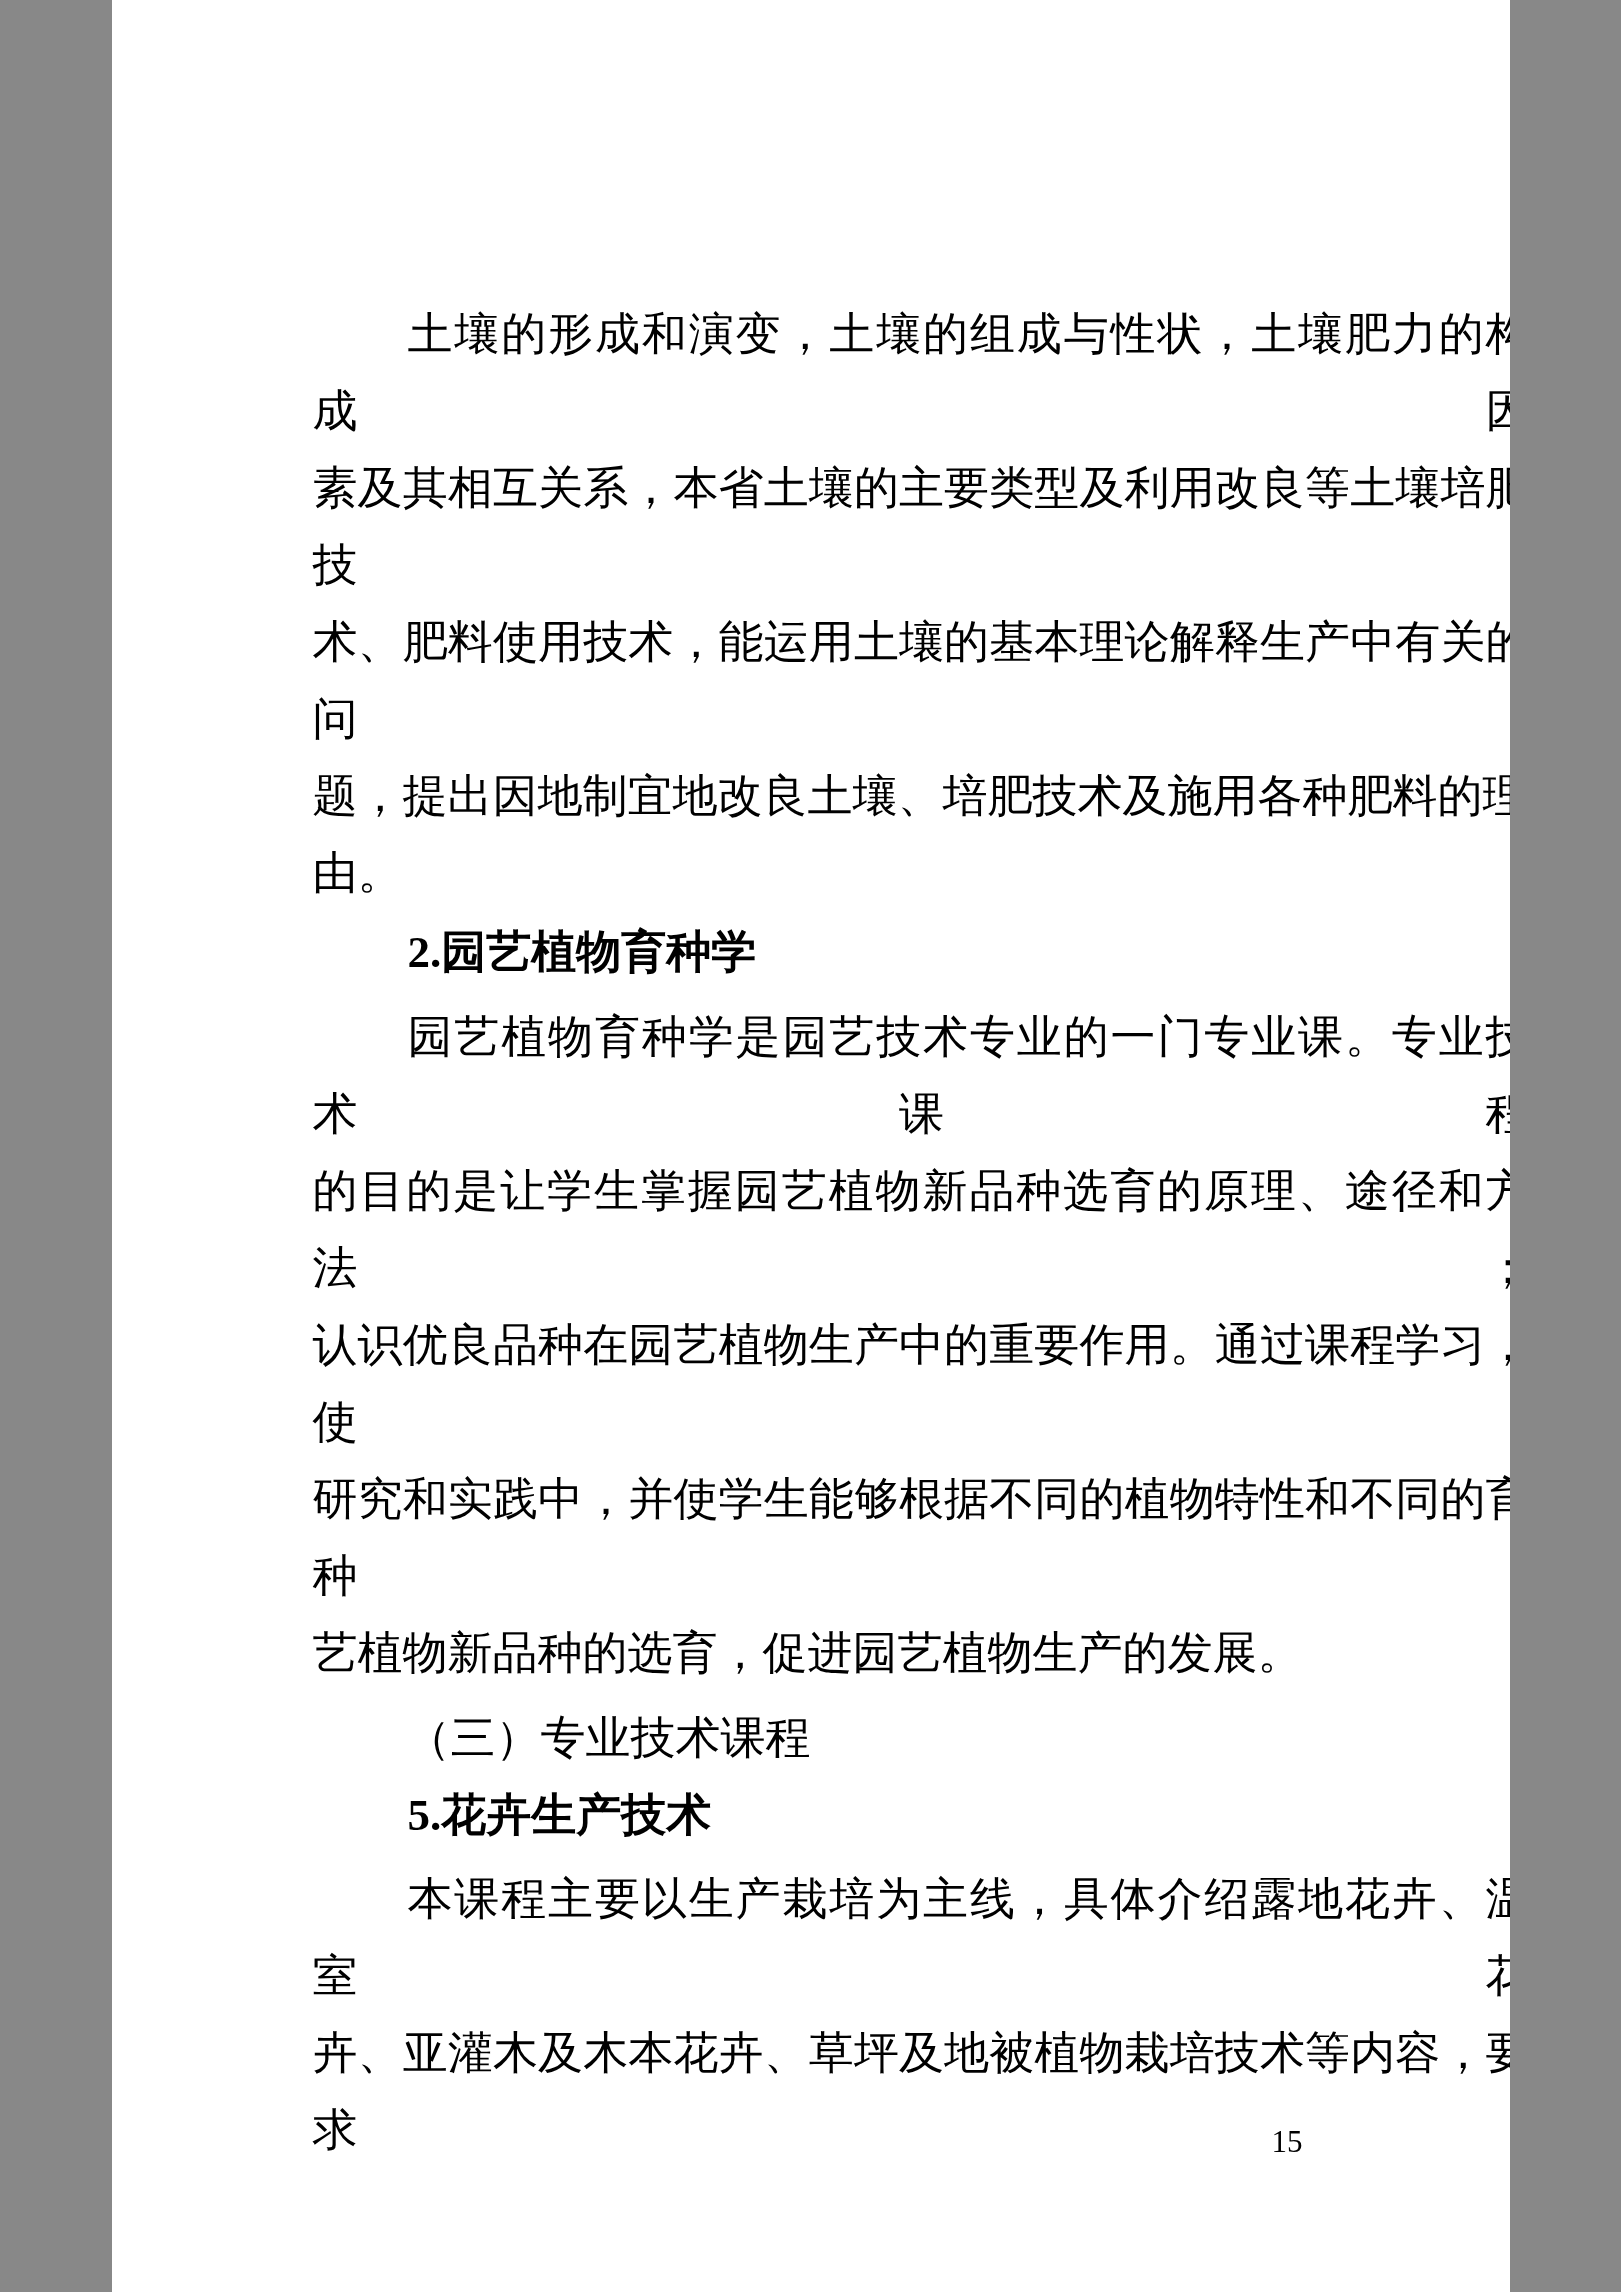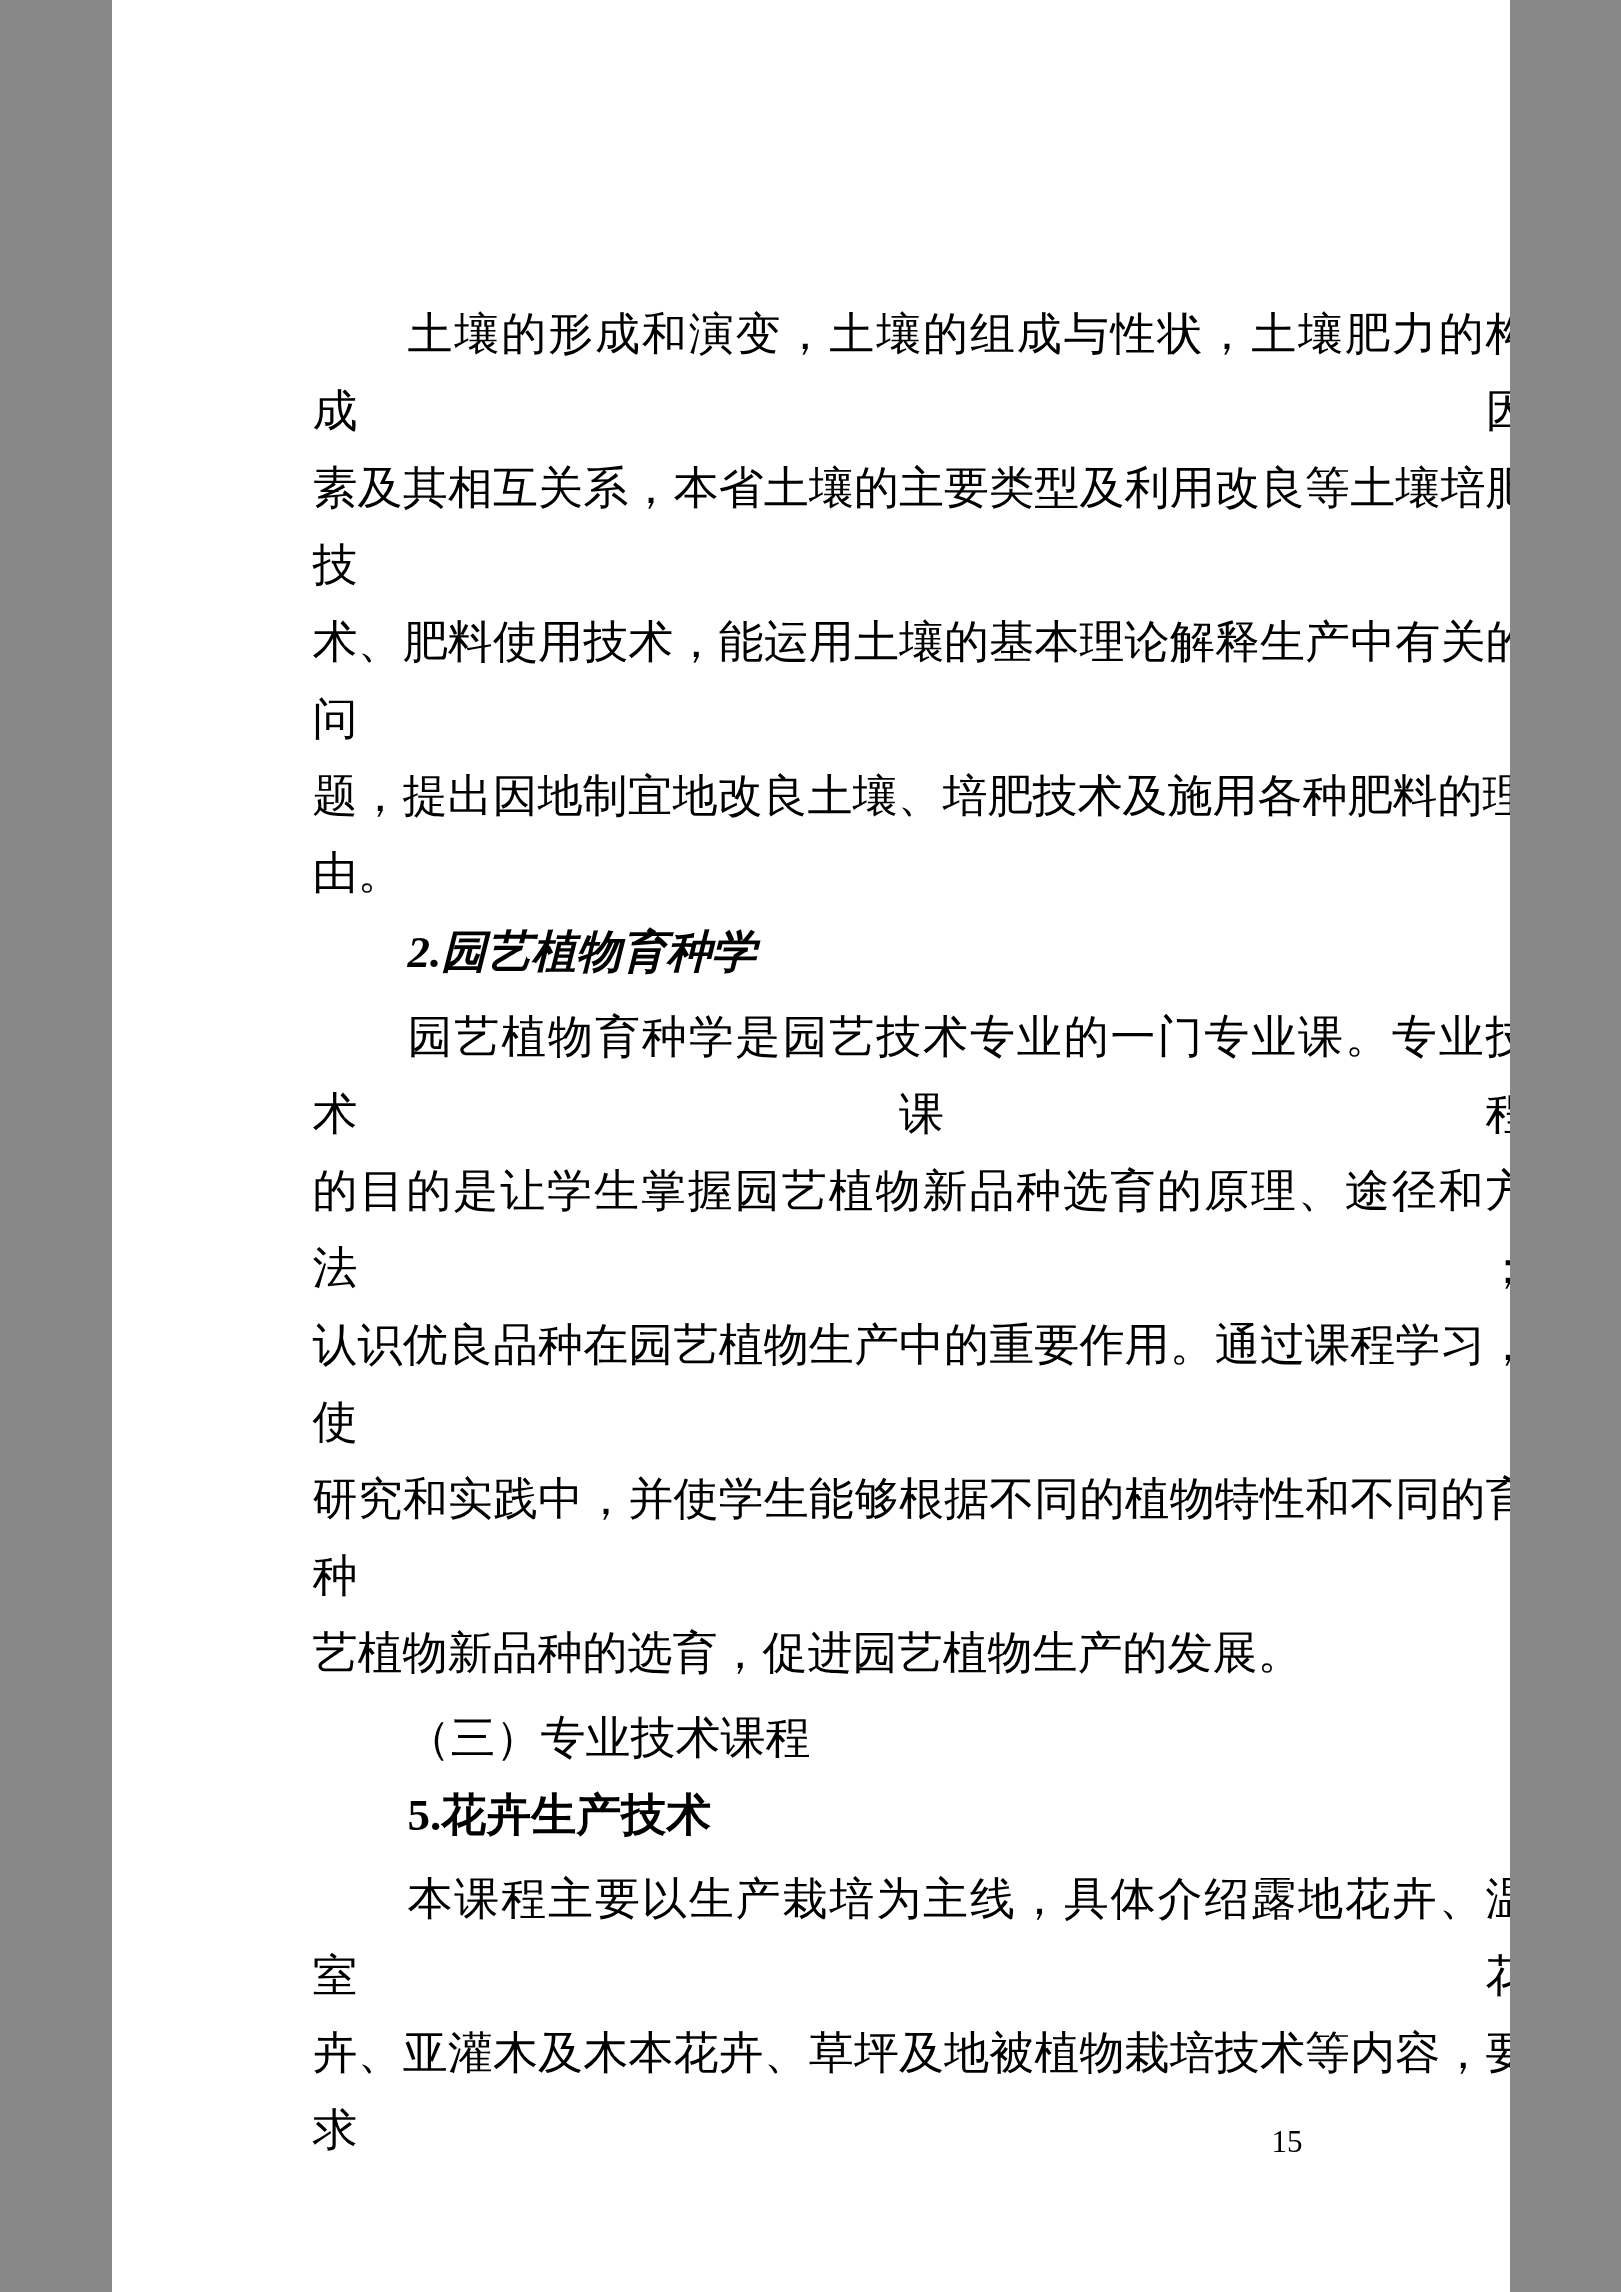--- a/index.html
+++ b/index.html
@@ -40,21 +40,21 @@
   }
   .heading-bold {
     font-weight: 700;
     text-indent: 95px;
   }
   .heading-kai {
     font-weight: 400;
     text-indent: 93px;
     margin-top: 7.8px;
   }
-  .body + .heading-bold { margin-top: 2px; font-style: italic; }
+  .body + .heading-bold { margin-top: 2px; }
   .heading-bold + .body { margin-top: 7.8px; }
   .page-number {
     position: absolute;
     right: 207px;
     top: 2124px;
     font-size: 31px;
     line-height: 35px;
     color: #000000;
   }
 </style>

